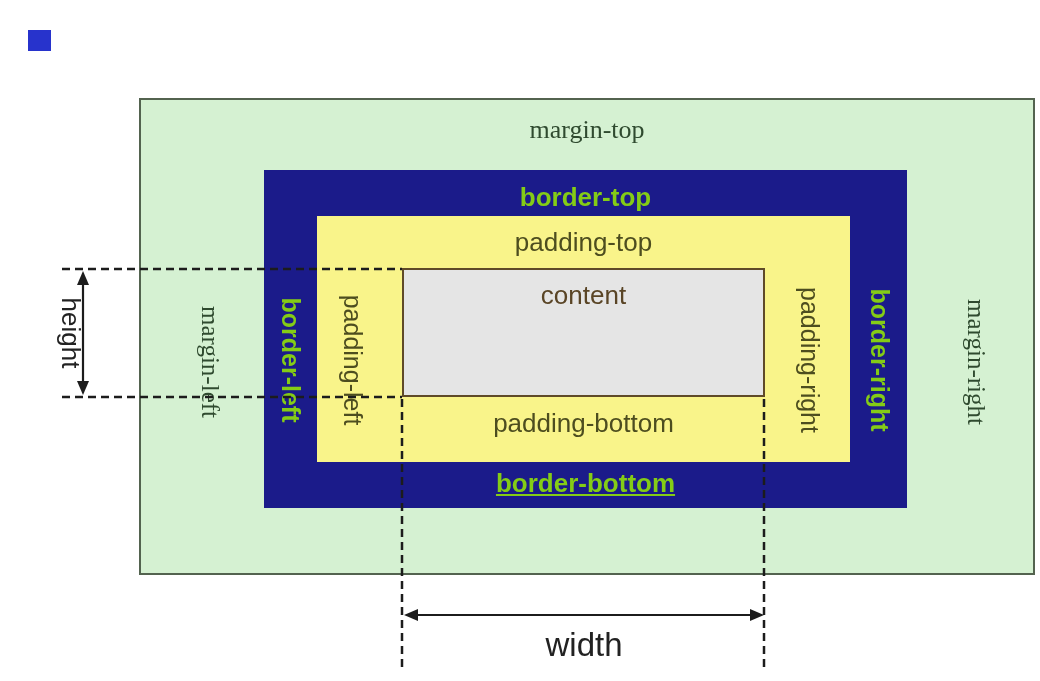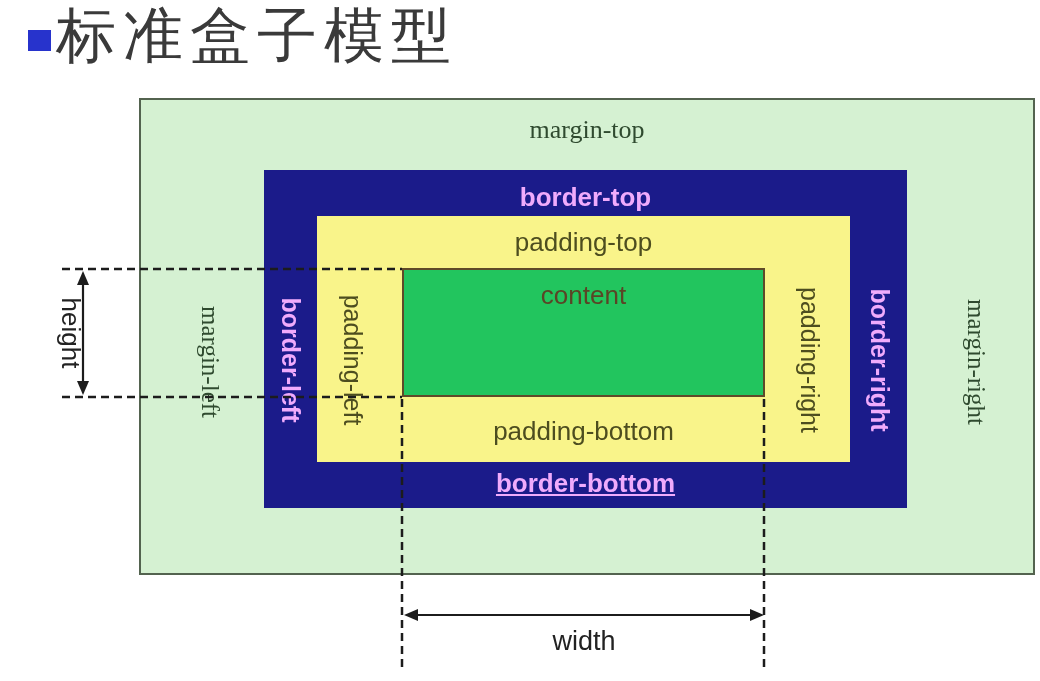--- a/index.html
+++ b/index.html
@@ -29,73 +29,72 @@
   .border-box {
     left:123px; top:70px; width:643px; height:338px;
     background:#1b1b8a;
   }
   .padding-box {
     left:53px; top:46px; width:533px; height:246px;
     background:#f9f48a;
   }
   .content-box {
     left:85px; top:52px; width:363px; height:129px;
-    background:#22c55e; border:2px solid #5f4a28;
+    background:#e5e5e5; border:2px solid #5f4a28;
   }
 
   
   .h-label {
     position:absolute; left:0; right:0; text-align:center;
     font-size:26px; line-height:30px; white-space:nowrap;
   }
   .v-label {
     position:absolute; writing-mode:vertical-rl;
     font-size:25px; line-height:25px; white-space:nowrap;
     transform:translate(-50%,-50%);
   }
   .margin-text  { color:#2f4a2f;font-family:Liberation Serif, serif; }
   .padding-text { color:#4d4d1f; }
   .content-text { color:#5a4526; }
-  .border-text  { color:#f0abfc; font-weight:bold; }
+  .border-text  { color:#84cc16; font-weight:bold; }
 
   .margin-top-label    { top:15px; }
   .margin-bottom-label { top:425px; }
   .margin-left-label   { left:69px;  top:262px; }
   .margin-right-label  { left:835px; top:262px; }
 
   .border-top-label    { top:12px; }
   .border-bottom-label { top:298px;text-decoration:underline; }
   .border-left-label   { left:26px;  top:190px; }
   .border-right-label  { left:615px; top:190px; }
 
   .padding-top-label    { top:11px; }
-  .padding-bottom-label { top:200px; }
+  .padding-bottom-label { top:192px; }
   .padding-left-label   { left:35px;  top:144px; }
   .padding-right-label  { left:492px; top:144px; }
 
   .content-label { top:10px; }
 
   
   .overlay { position:absolute; left:0; top:0; width:1040px; height:681px; pointer-events:none; }
   .height-label {
     position:absolute; left:70px; top:333px; transform:translate(-50%,-50%);
     writing-mode:vertical-rl; font-size:26px; color:#222222; white-space:nowrap;
   }
   .width-label {
     position:absolute; left:584px; top:626px; transform:translate(-50%,0);
-    font-size:27px; color:#222222; white-space:nowrap;
+    font-size:33px; color:#222222; white-space:nowrap;
   }
 </style>
 </head>
 <body>
 
 <div class="stage">
 
   <span class="title-bullet"></span>
-  <h1 class="page-title">标准盒子模型</h1>
 
   <div class="bm-box margin-box">
     <span class="h-label margin-text margin-top-label">margin-top</span>
     <span class="v-label margin-text margin-left-label">margin-left</span>
     <span class="v-label margin-text margin-right-label">margin-right</span>
 
     <div class="bm-box border-box">
       <span class="h-label border-text border-top-label">border-top</span>
       <span class="h-label border-text border-bottom-label">border-bottom</span>
       <span class="v-label border-text border-left-label">border-left</span>

